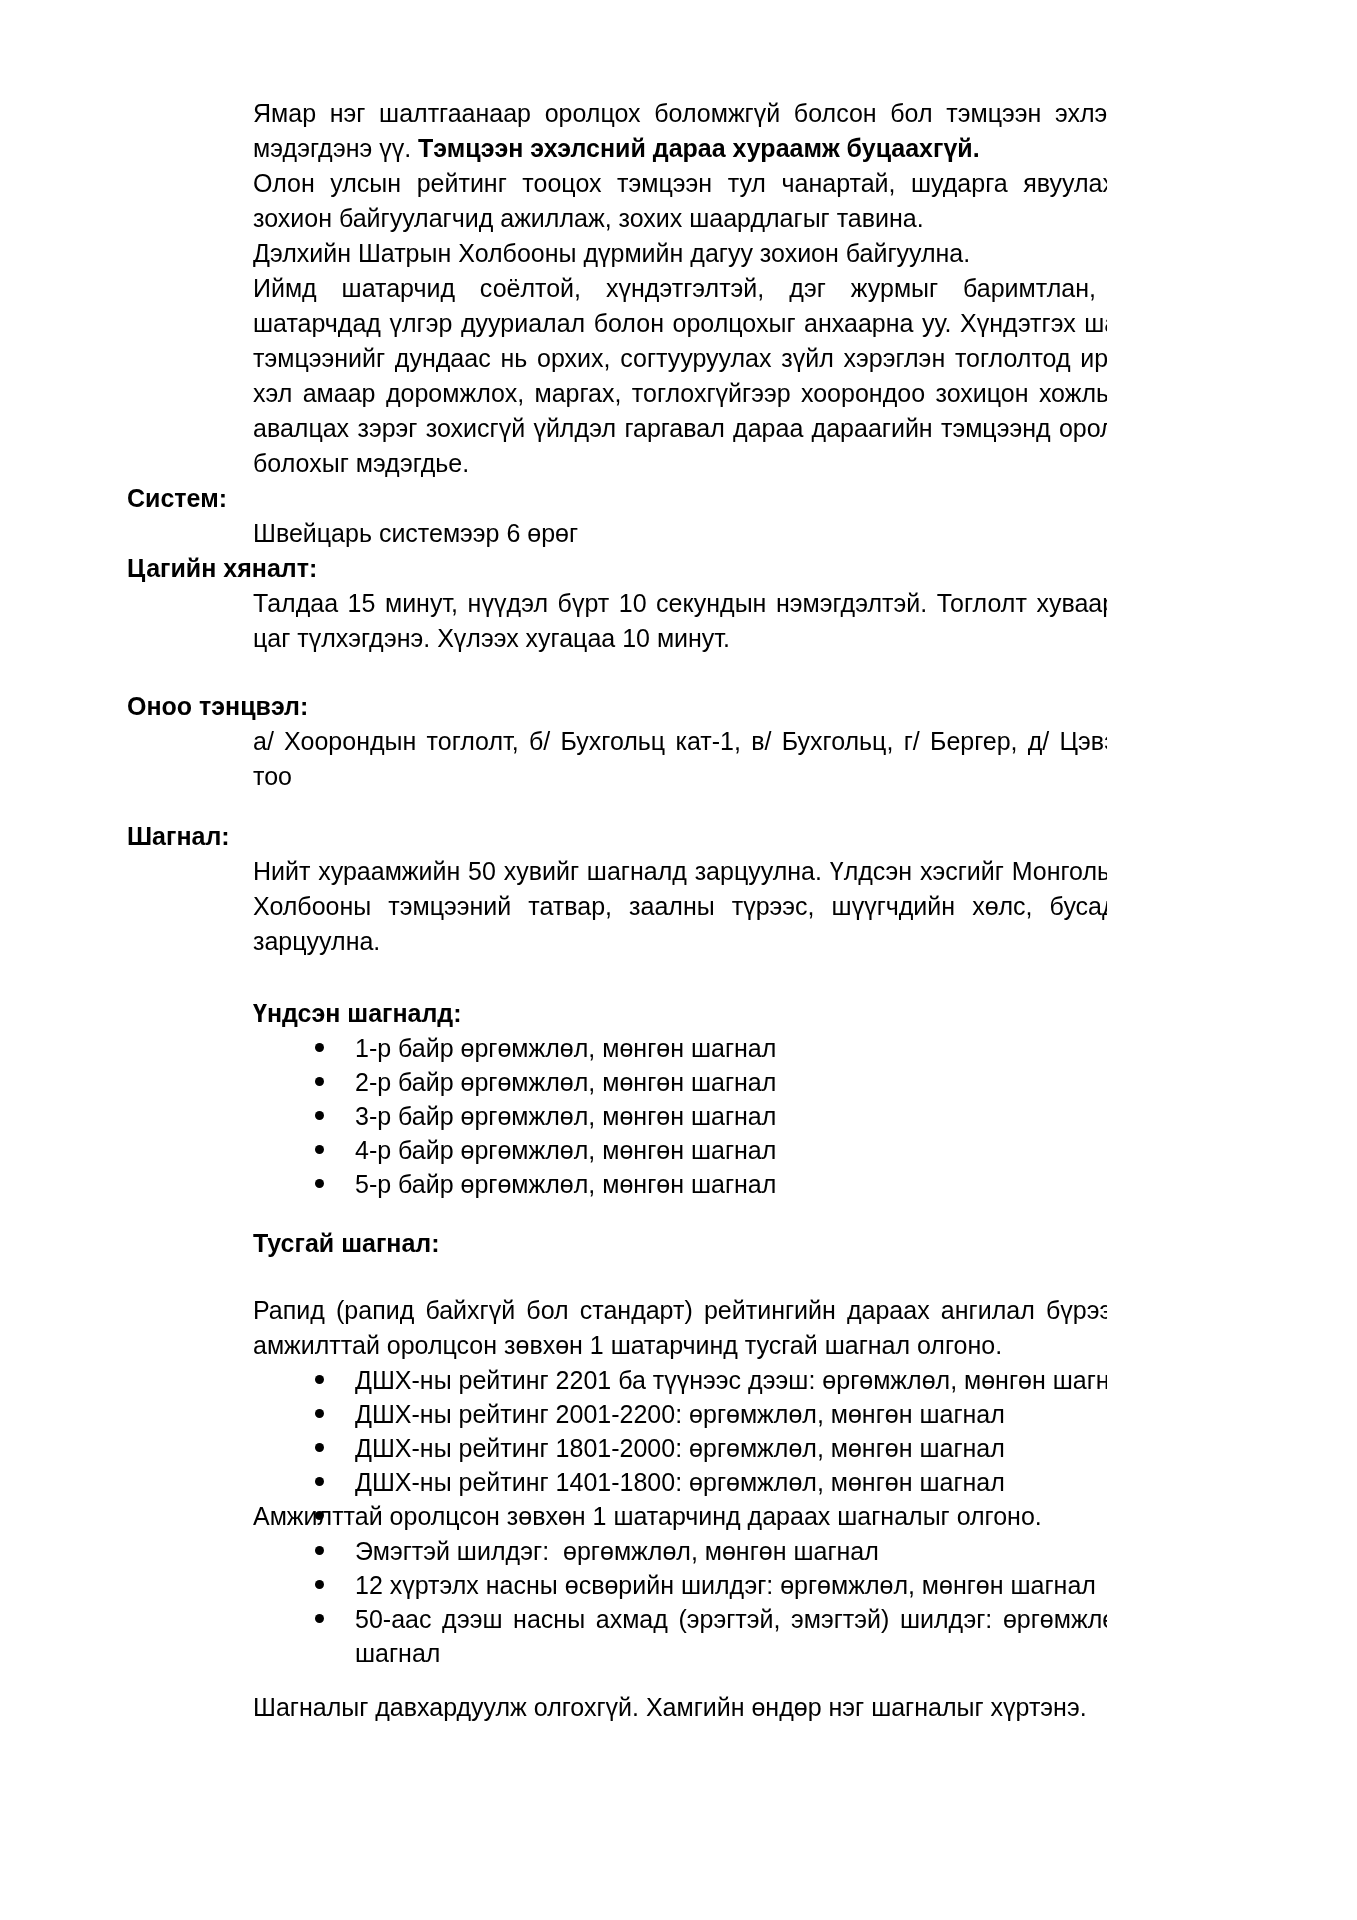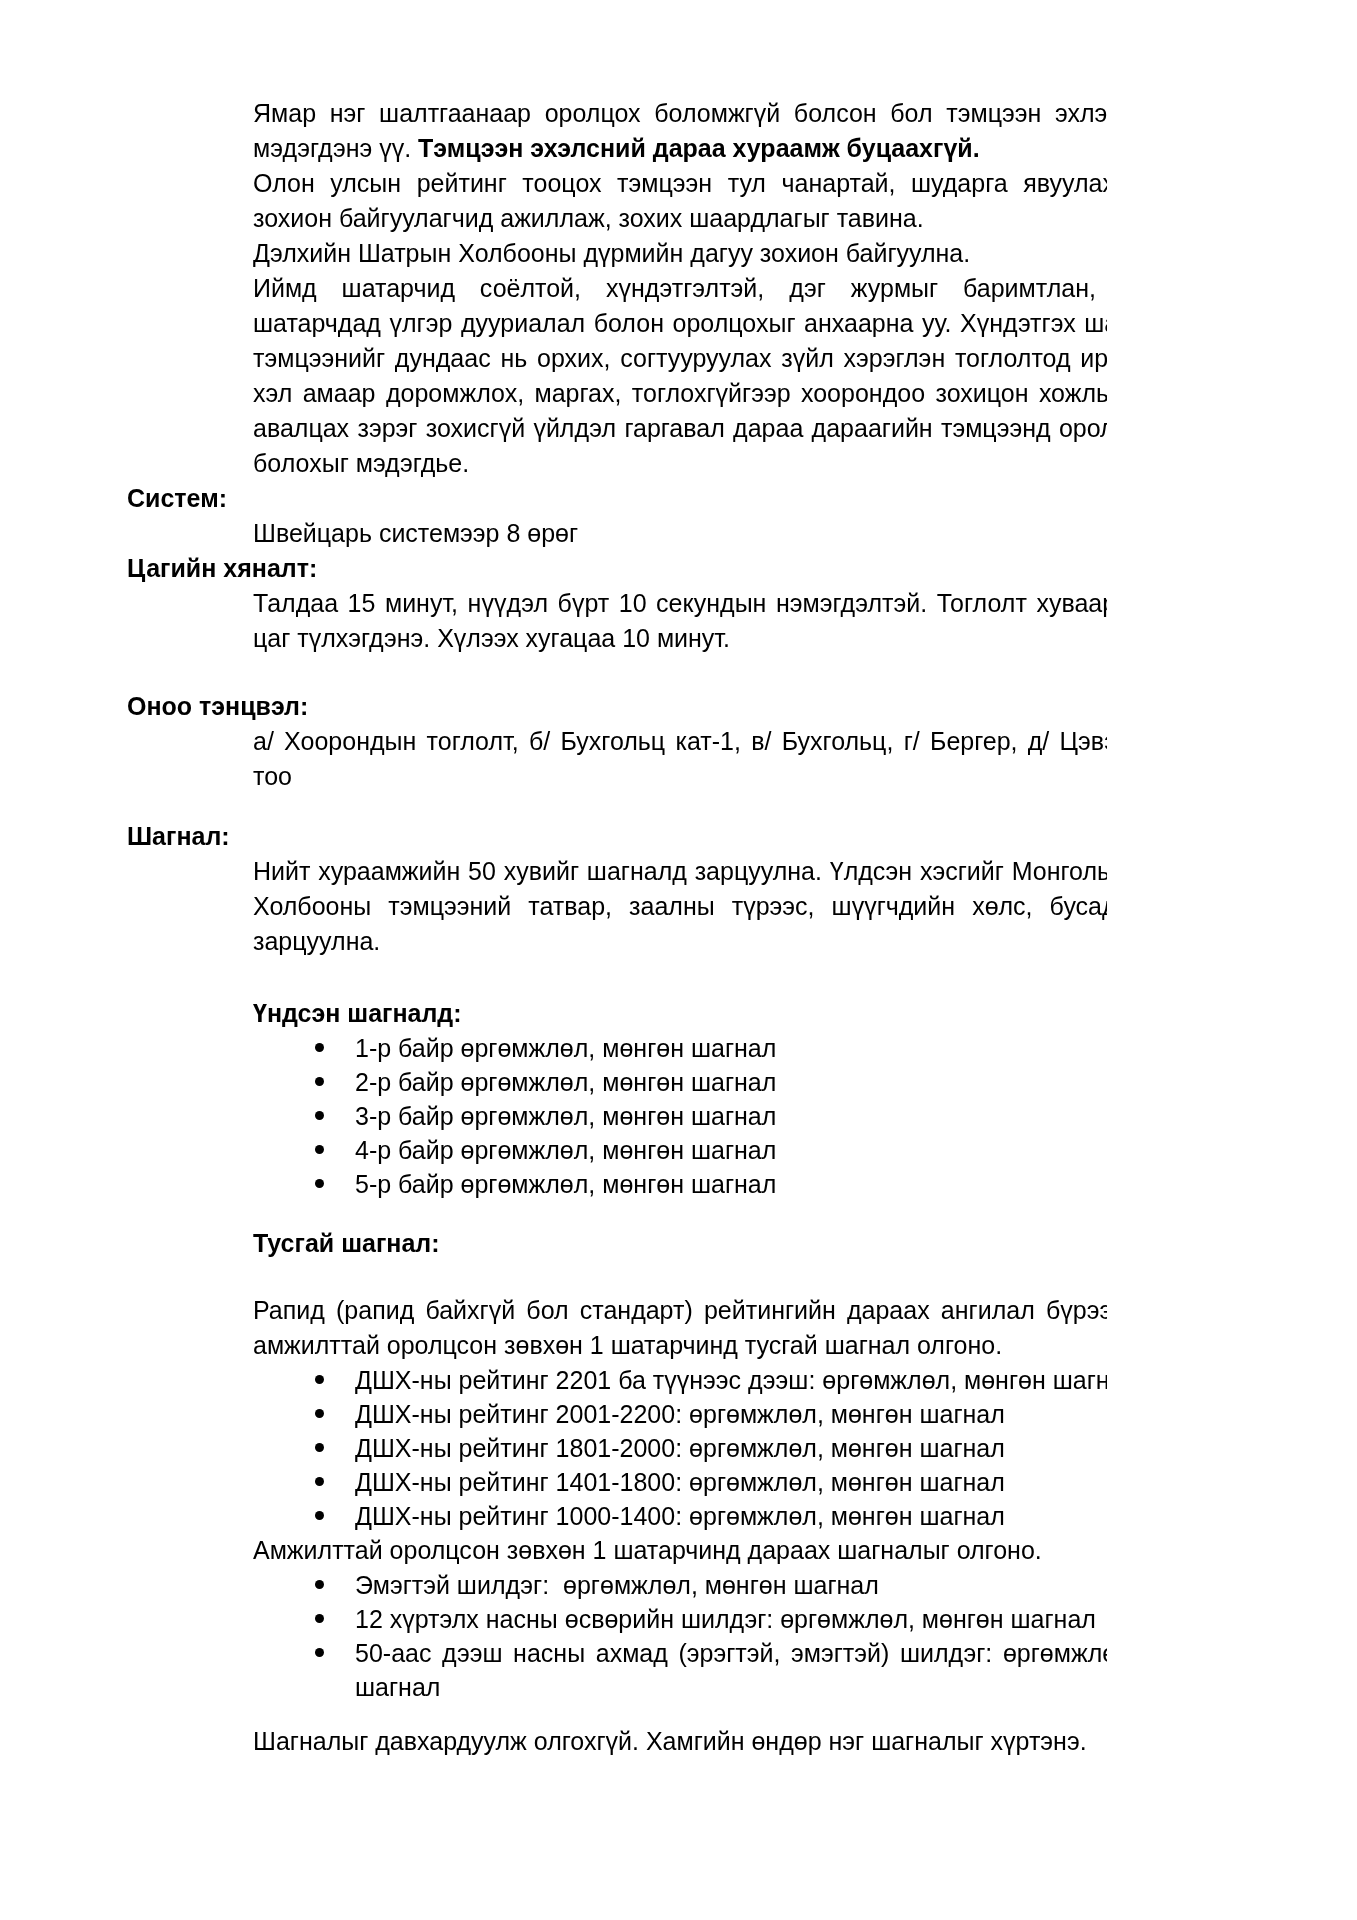--- a/index.html
+++ b/index.html
@@ -77,21 +77,21 @@
 <div class="page">
   <div class="content">
 
     <p class="jp ind"><span>Ямар нэг шалтгаанаар оролцох боломжгүй болсон бол тэмцээн эхлэхээс өмнө мэдэгдэнэ үү. </span><b>Тэмцээн эхэлсний дараа хураамж буцаахгүй.</b></p>
 
     <p class="jp ind">Олон улсын рейтинг тооцох тэмцээн тул чанартай, шударга явуулахын төлөө зохион байгуулагчид ажиллаж, зохих шаардлагыг тавина.</p>
     <p class="jp ind">Дэлхийн Шатрын Холбооны дүрмийн дагуу зохион байгуулна.</p>
     <p class="jp ind">Иймд шатарчид соёлтой, хүндэтгэлтэй, дэг журмыг баримтлан, өсвөрийн шатарчдад үлгэр дууриалал болон оролцохыг анхаарна уу. Хүндэтгэх шалтгаангүй тэмцээнийг дундаас нь орхих, согтууруулах зүйл хэрэглэн тоглолтод ирэх, бусдыг хэл амаар доромжлох, маргах, тоглохгүйгээр хоорондоо зохицон хожлыг өгөлцөж авалцах зэрэг зохисгүй үйлдэл гаргавал дараа дараагийн тэмцээнд оролцуулахгүй болохыг мэдэгдье.</p>
 
     <div class="hd">Систем:</div>
-    <p class="ind">Швейцарь системээр 8 өрөг</p>
+    <p class="ind">Швейцарь системээр 6 өрөг</p>
 
     <div class="hd">Цагийн хяналт:</div>
     <p class="jp ind">Талдаа 15 минут, нүүдэл бүрт 10 секундын нэмэгдэлтэй. Тоглолт хуваарийн дагуу цаг түлхэгдэнэ. Хүлээх хугацаа 10 минут.</p>
 
     <div class="hd" id="tiebreak-h">Оноо тэнцвэл:</div>
     <p class="jp ind">а/ Хоорондын тоглолт, б/ Бухгольц кат-1, в/ Бухгольц, г/ Бергер, д/ Цэвэр хожлын тоо</p>
 
     <div class="hd" id="prize-h">Шагнал:</div>
     <p class="jp ind">Нийт хураамжийн 50 хувийг шагналд зарцуулна. Үлдсэн хэсгийг Монголын Шатрын Холбооны тэмцээний татвар, заалны түрээс, шүүгчдийн хөлс, бусад зардалд зарцуулна.</p>
 
@@ -104,21 +104,21 @@
     <div class="li"><span class="dot"></span><span>5-р байр өргөмжлөл, мөнгөн шагнал</span></div>
 
     <div class="sub" id="special-h">Тусгай шагнал:</div>
 
     <p class="jp ind" id="special-intro">Рапид (рапид байхгүй бол стандарт) рейтингийн дараах ангилал бүрээс хамгийн амжилттай оролцсон зөвхөн 1 шатарчинд тусгай шагнал олгоно.</p>
 
     <div class="li"><span class="dot"></span><span>ДШХ-ны рейтинг 2201 ба түүнээс дээш: өргөмжлөл, мөнгөн шагнал</span></div>
     <div class="li"><span class="dot"></span><span>ДШХ-ны рейтинг 2001-2200: өргөмжлөл, мөнгөн шагнал</span></div>
     <div class="li"><span class="dot"></span><span>ДШХ-ны рейтинг 1801-2000: өргөмжлөл, мөнгөн шагнал</span></div>
     <div class="li"><span class="dot"></span><span>ДШХ-ны рейтинг 1401-1800: өргөмжлөл, мөнгөн шагнал</span></div>
-    <div class="li"><span class="dot"></span><span>ДШХ-ны рейтинг 1000-1400: өргөмжлөл, мөнгөн шагнал</span></div>
+    <div class="li"><span class="dot"></span></div>
 
     <p class="ind">Амжилттай оролцсон зөвхөн 1 шатарчинд дараах шагналыг олгоно.</p>
 
     <div class="li"><span class="dot"></span><span>Эмэгтэй шилдэг:&nbsp; өргөмжлөл, мөнгөн шагнал</span></div>
     <div class="li"><span class="dot"></span><span>12 хүртэлх насны өсвөрийн шилдэг: өргөмжлөл, мөнгөн шагнал</span></div>
     <div class="li just"><span class="dot"></span><span>50-аас дээш насны ахмад (эрэгтэй, эмэгтэй) шилдэг: өргөмжлөл, мөнгөн шагнал</span></div>
 
     <p class="ind" id="note">Шагналыг давхардуулж олгохгүй. Хамгийн өндөр нэг шагналыг хүртэнэ.</p>
 
   </div>

